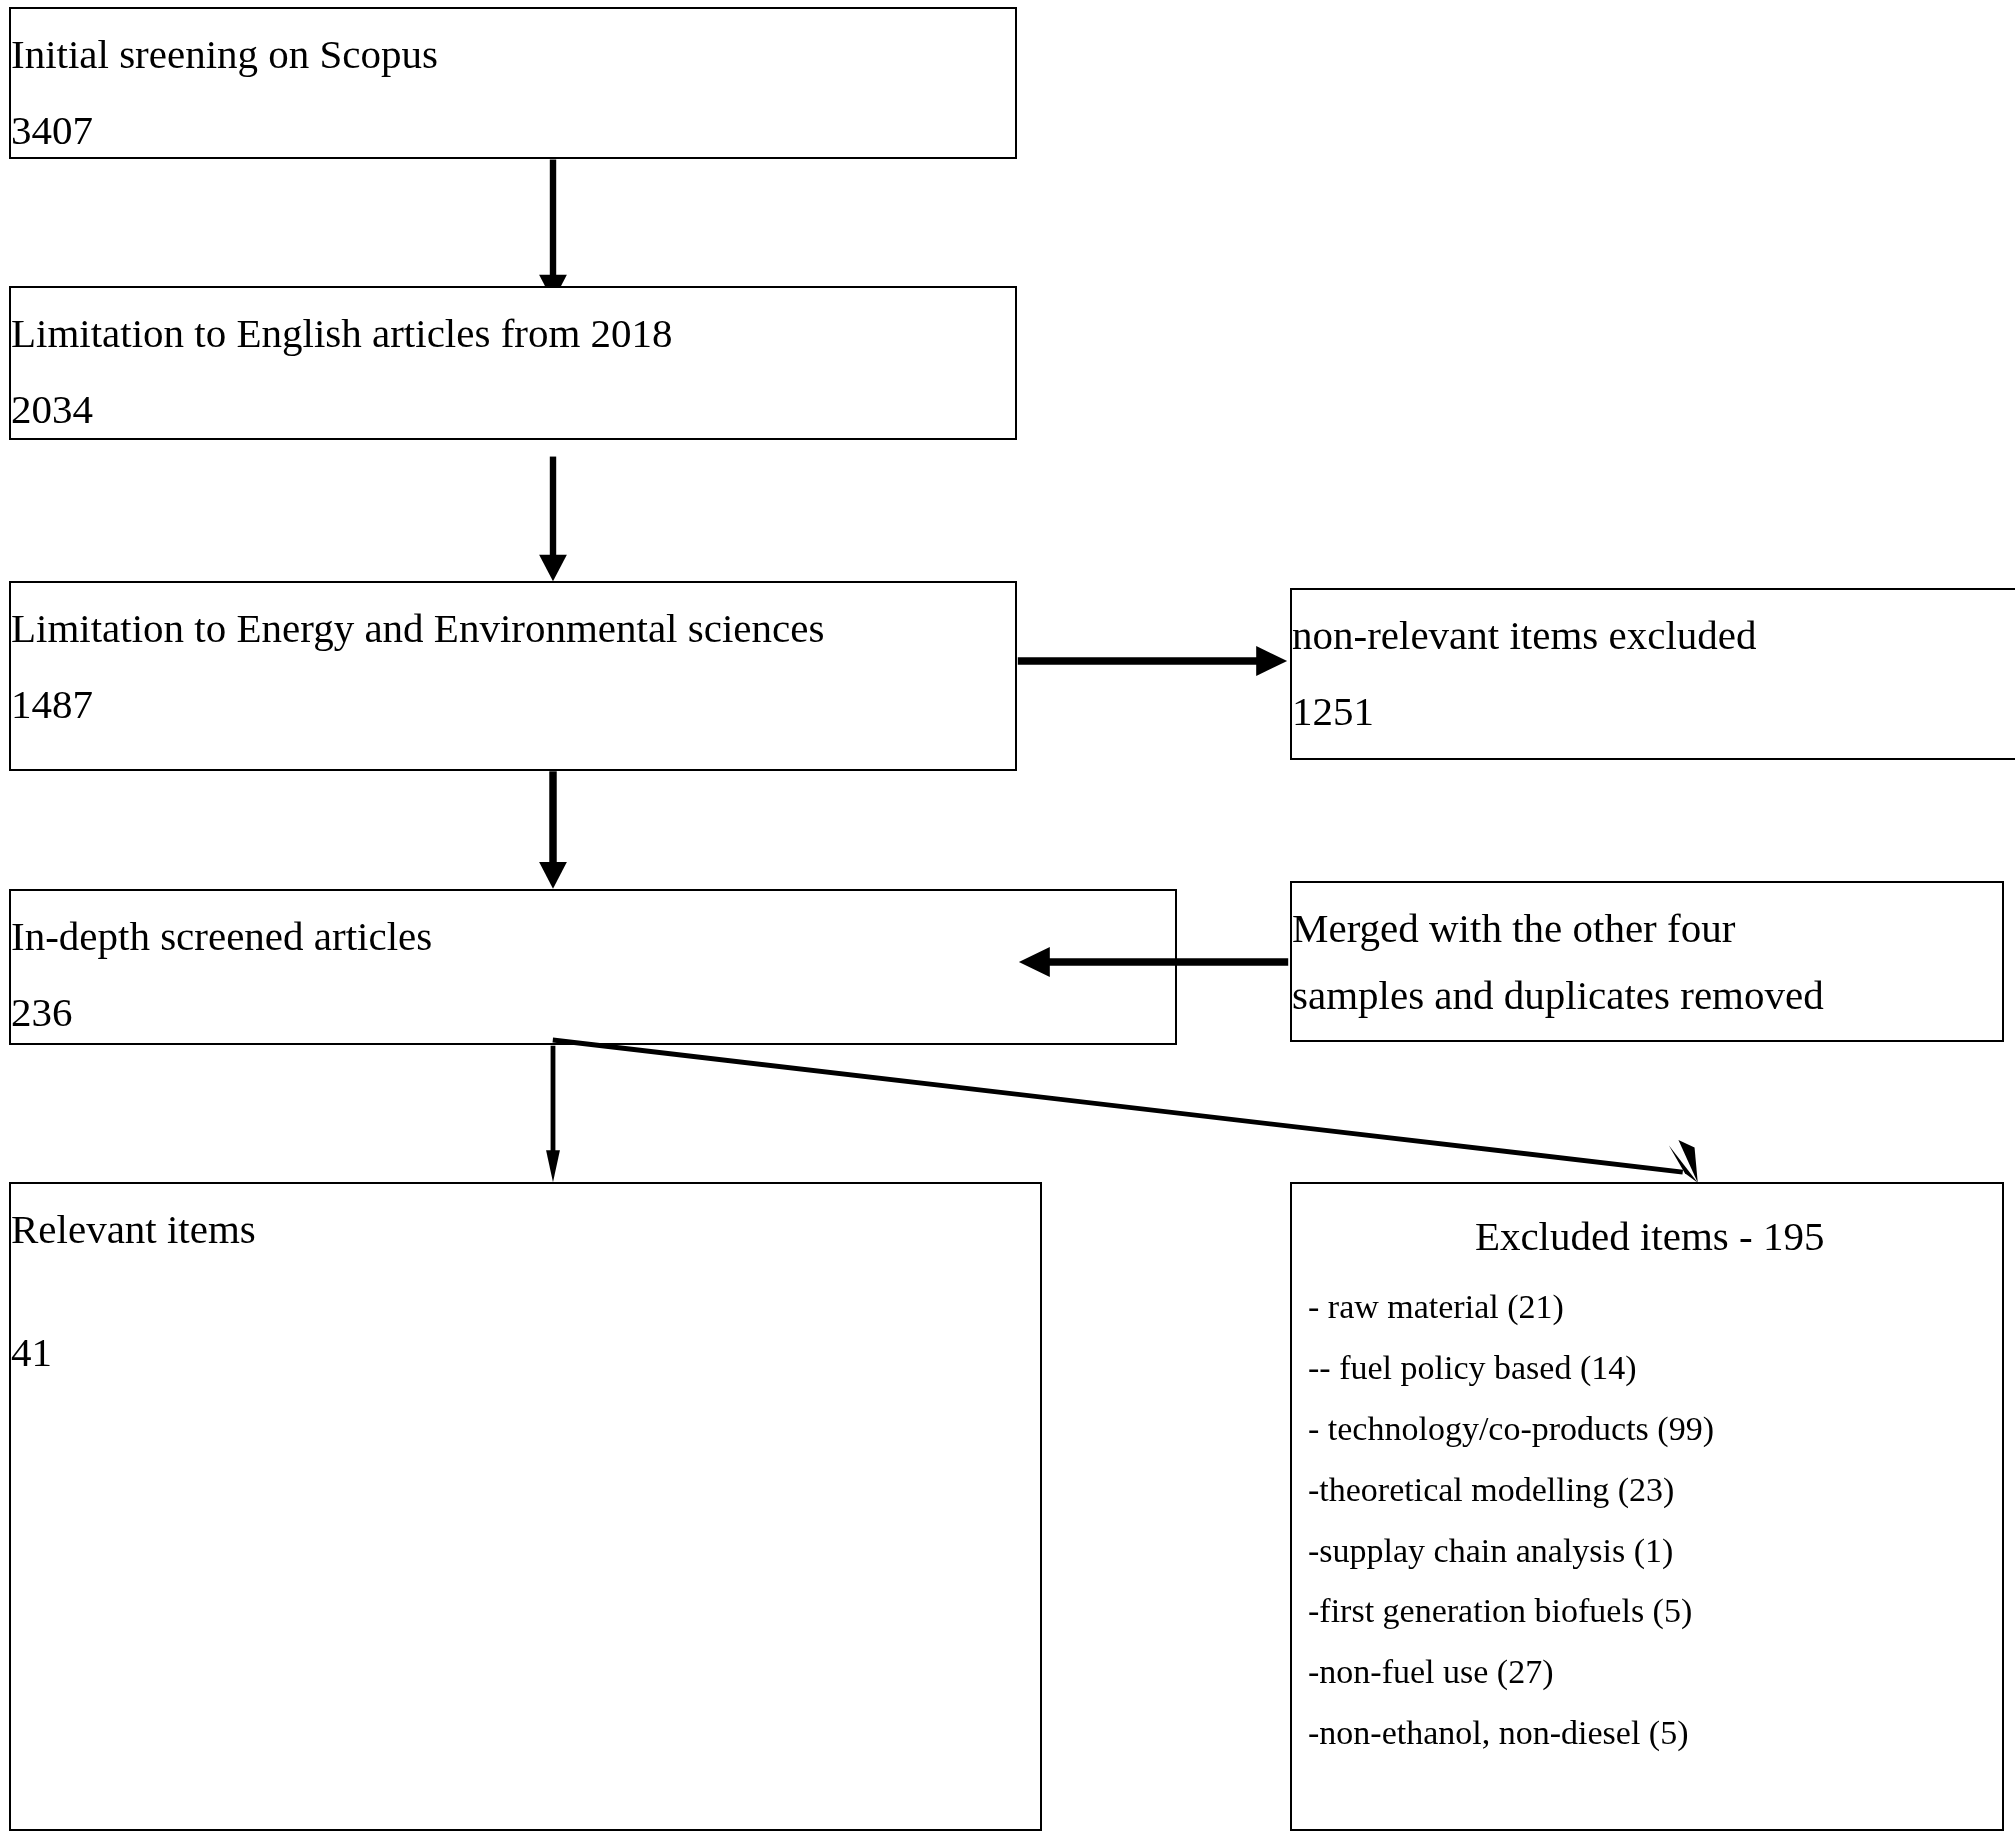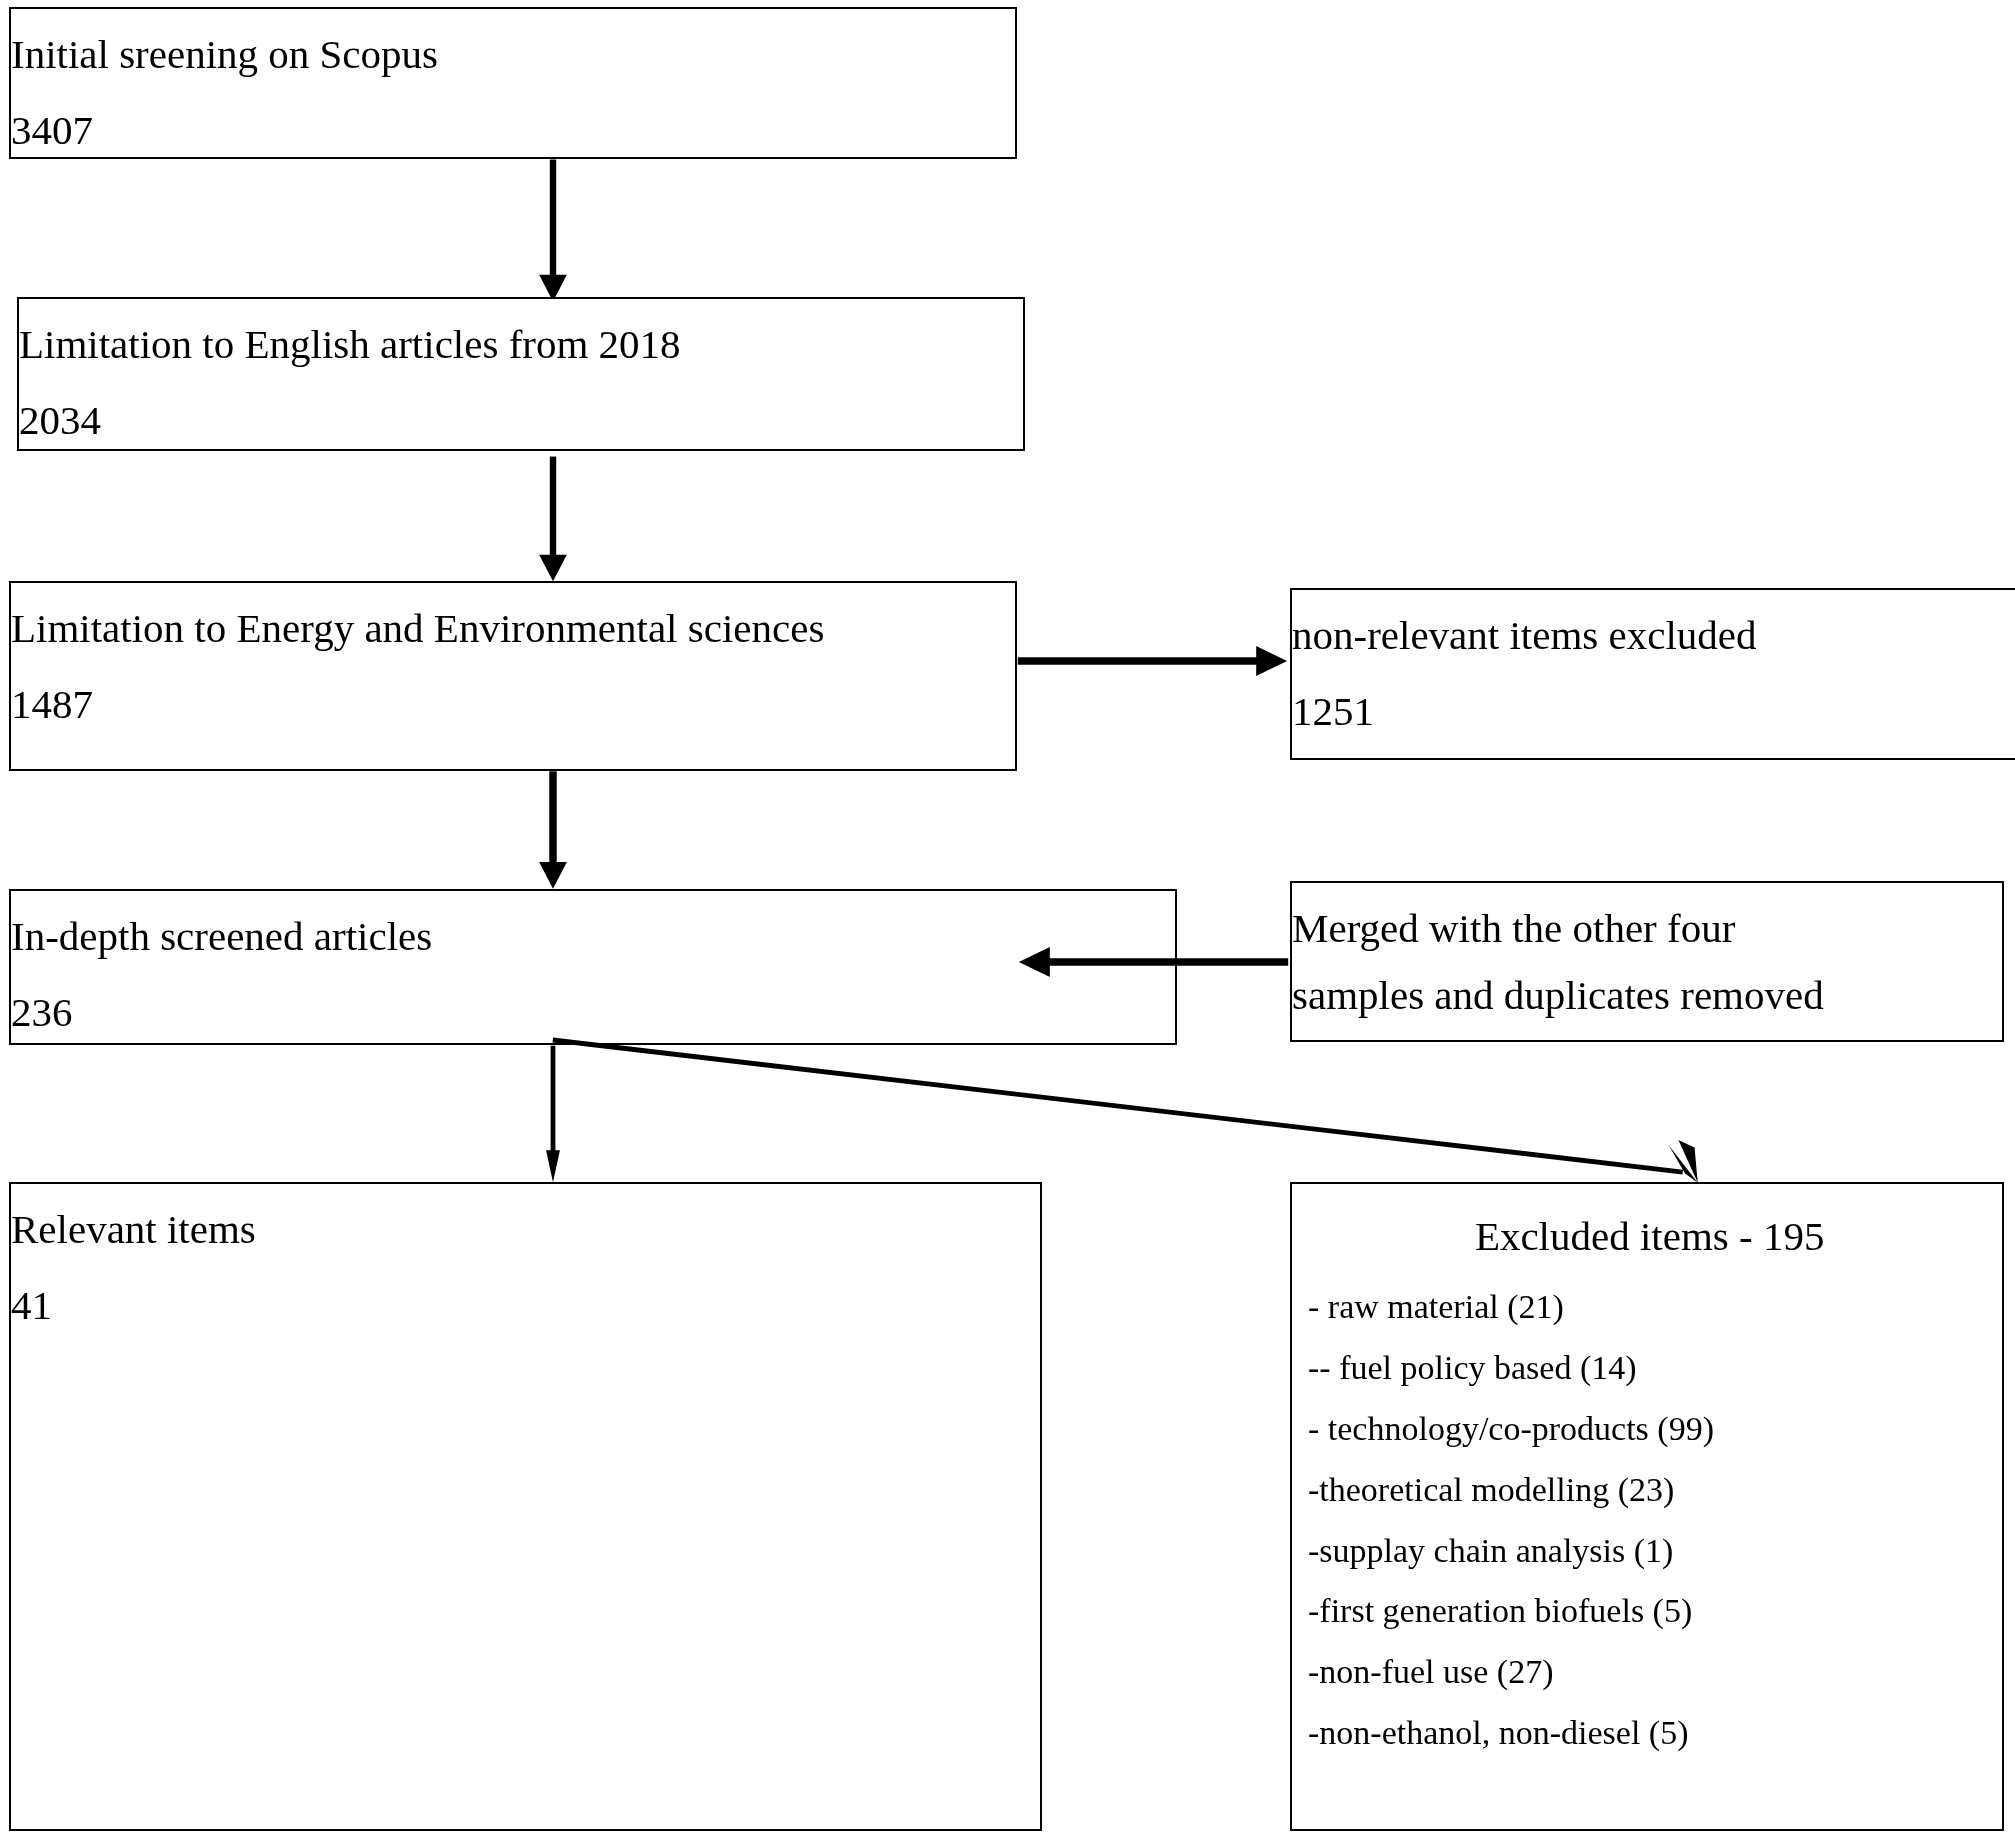--- a/index.html
+++ b/index.html
@@ -89,21 +89,21 @@
     <div class="line count">3407</div>
   </div>
 
   <div class="conn" style="left:537px; top:159px; width:32px; height:144px;">
     <svg width="32" height="144" viewBox="0 0 60 268">
       <line x1="30" y1="0" x2="30" y2="228" stroke="#000000" stroke-width="12"></line>
       <polygon points="30,266 4,216 56,216" fill="#000000"></polygon>
     </svg>
   </div>
 
-  <div class="node" style="left:9px; top:297px; width:1008px; height:154px;margin-left:8px;">
+  <div class="node" style="left:9px; top:286px; width:1008px; height:154px;">
     <div class="line">Limitation to English articles from 2018</div>
     <div class="line count">2034</div>
   </div>
 
   <div class="conn" style="left:537px; top:456px; width:32px; height:127px;">
     <svg width="32" height="127" viewBox="0 0 60 236">
       <line x1="30" y1="0" x2="30" y2="196" stroke="#000000" stroke-width="12"></line>
       <polygon points="30,234 4,184 56,184" fill="#000000"></polygon>
     </svg>
   </div>
@@ -157,21 +157,21 @@
   </div>
 
   <div class="conn" style="left:548px; top:1040px; width:1161px; height:145px;">
     <svg width="1161" height="145" viewBox="0 0 2160 270">
       <line x1="8" y1="0" x2="2112" y2="246" stroke="#000000" stroke-width="9"></line>
       <polygon points="2140,266 2086,196 2116,248" fill="#000000"></polygon>
       <polygon points="2140,266 2104,186 2134,200" fill="#000000"></polygon>
     </svg>
   </div>
 
-  <div class="node" style="left:9px; top:1182px; width:1033px; height:649px;">
+  <div class="node" style="left:9px; top:1182px; width:1033px; height:649px;gap:47px;">
     <div class="line">Relevant items</div>
     <div class="line count">41</div>
   </div>
 
   <div class="node listbox" style="left:1290px; top:1182px; width:714px; height:649px;">
     <div class="heading">Excluded items - 195</div>
     <div class="bullets">
       <div class="bullet">- raw material (21)</div>
       <div class="bullet">-- fuel policy based (14)</div>
       <div class="bullet">- technology/co-products (99)</div>

